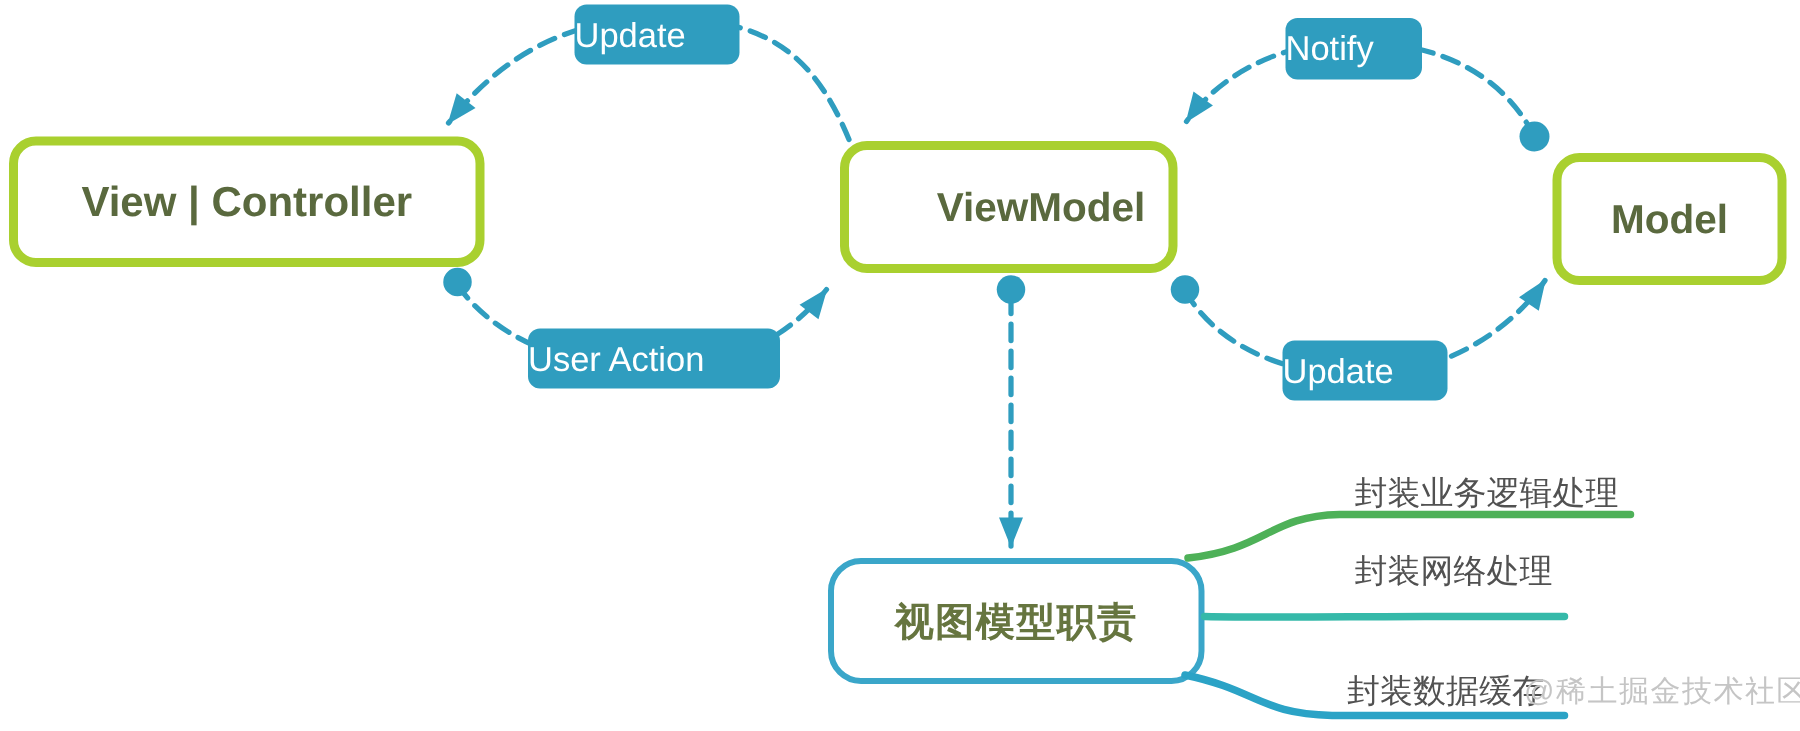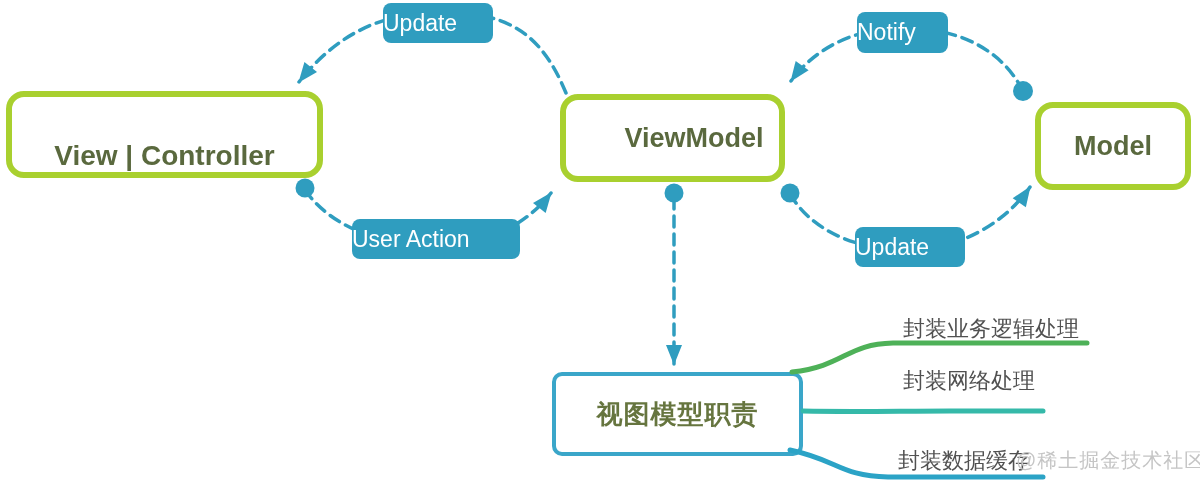--- a/index.html
+++ b/index.html
@@ -17,26 +17,26 @@
   html,body{margin:0;padding:0;}
   body{font-family:"Liberation Sans","DejaVu Sans",sans-serif;background:var(--background);}
   .canvas{position:relative;width:1200px;height:487px;background:var(--background);overflow:hidden;}
   .canvas svg.wires{position:absolute;left:0;top:0;z-index:2;}
   .node{
     position:absolute;z-index:1;background:#fff;
     border:6px solid var(--node-border);border-radius:18px;
     display:flex;align-items:center;justify-content:center;
     color:var(--node-text);font-weight:bold;box-sizing:border-box;
   }
-  .node.view{left:6px;top:91px;width:317px;height:87px;font-size:28px;align-items:flex-end;}
+  .node.view{left:6px;top:91px;width:317px;height:87px;font-size:28px;}
   .node.viewmodel{left:560px;top:94px;width:225px;height:88px;font-size:27px;padding-left:43px;}
   .node.model{left:1035px;top:102px;width:156px;height:88px;font-size:27px;}
   .node.duty{
     left:552px;top:372px;width:251px;height:84px;
-    border:4px solid var(--duty-border);border-radius:10px;
+    border:4px solid var(--duty-border);border-radius:22px;
     color:var(--duty-text);font-size:26px;letter-spacing:1px;
   }
   .pill{
     position:absolute;z-index:3;background:var(--label-bg);color:var(--label-text);
     border-radius:8px;display:flex;align-items:center;justify-content:flex-start;
     font-size:23px;box-sizing:border-box;
   }
   .pill.update-left{left:383px;top:3px;width:110px;height:40px;}
   .pill.user-action{left:352px;top:219px;width:168px;height:40px;}
   .pill.notify{left:857px;top:12px;width:91px;height:41px;}

